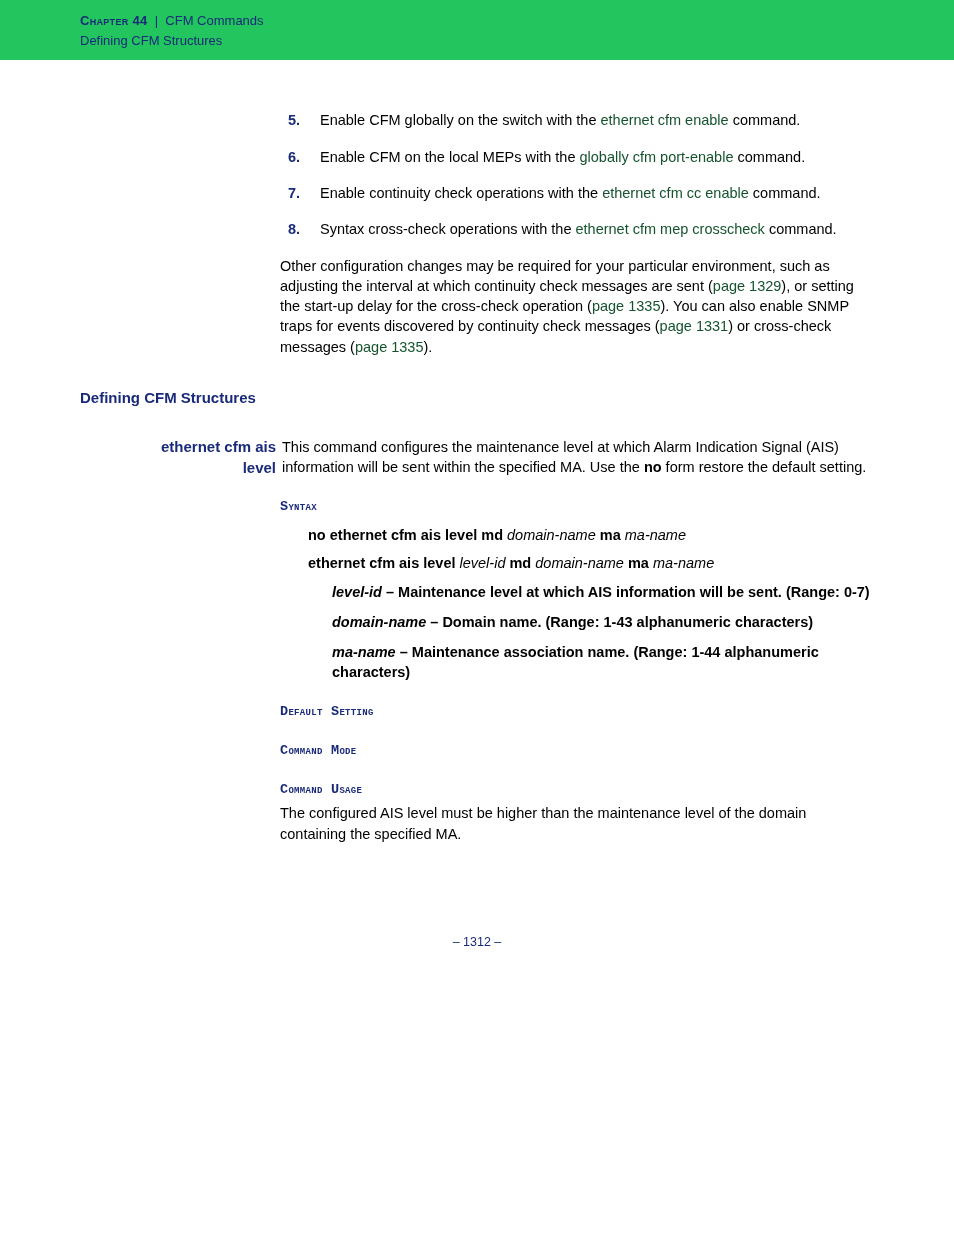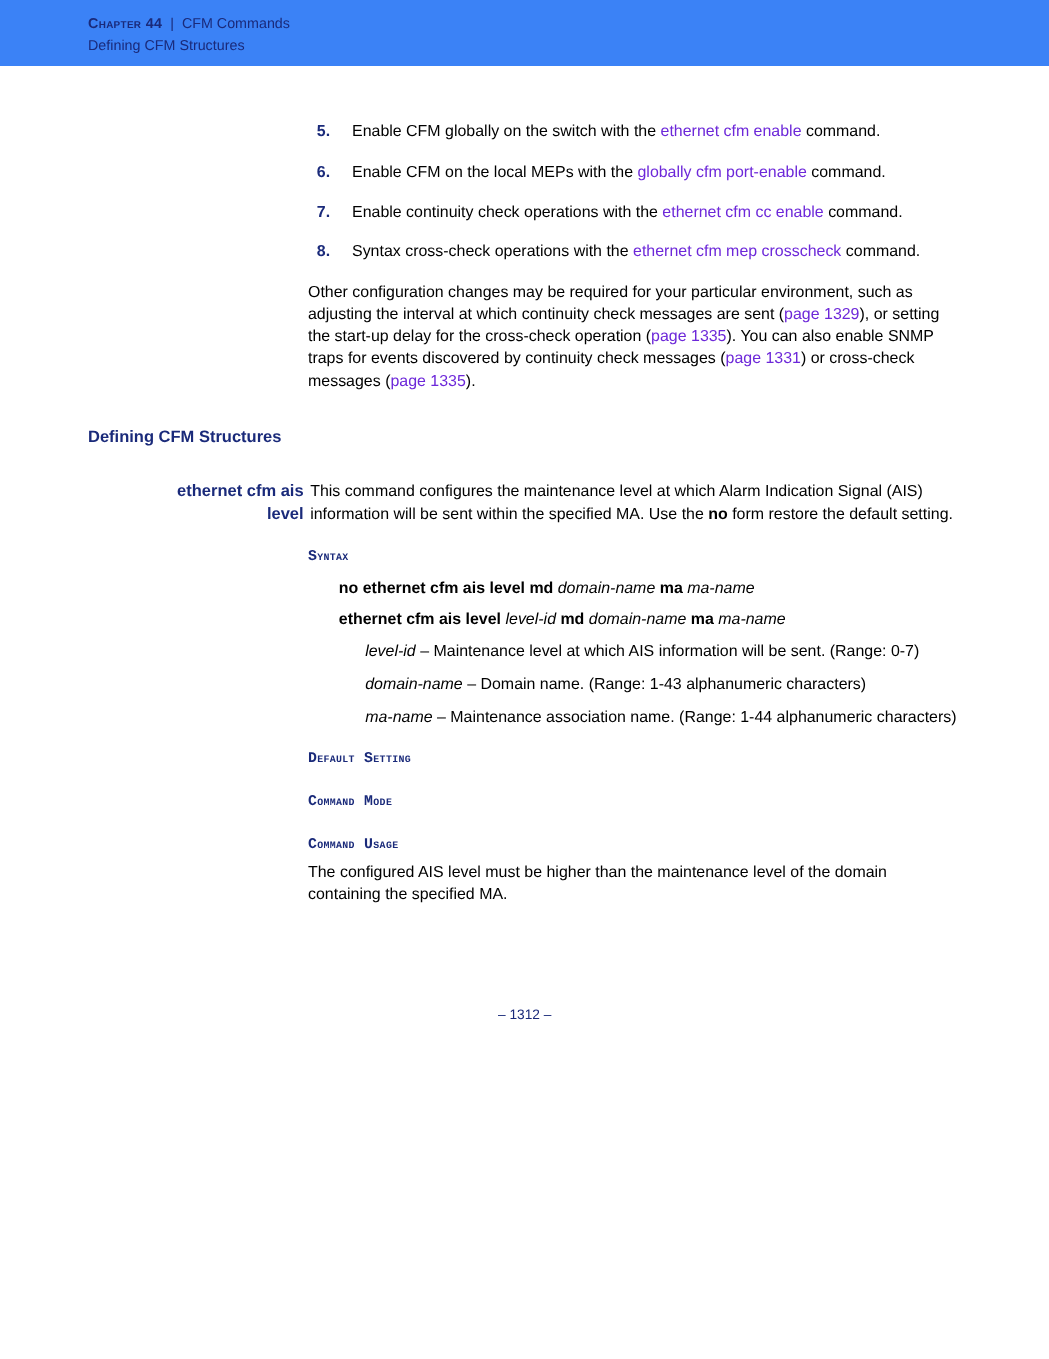--- a/index.html
+++ b/index.html
@@ -6,21 +6,21 @@
     margin: 0;
     padding: 0;
     background: #fff;
     font-family: Verdana, Geneva, sans-serif;
     font-size: 14.5px;
     line-height: 1.4;
     color: #000;
     width: 954px;
   }
   .header-band {
-    background: #3b82f6;
+    background: #22c55e;
     padding: 12px 0 10px 0;
   }
   .header-inner {
     padding-left: 80px;
     font-size: 13px;
   }
   .chapter-line {
     color: #1a2a7a;
   }
   .chapter-strong {
@@ -47,35 +47,35 @@
     margin-bottom: 16px;
   }
   ol.steps li .num {
     position: absolute;
     left: -12px;
     top: 0;
     font-weight: bold;
     color: #1a2a7a;
   }
   a.xref {
-    color: #6d28d9;
+    color: #14532d;
     text-decoration: none;
   }
   .para {
     margin: 12px 0 16px 200px;
   }
   .section-title {
     color: #1a2a7a;
     font-weight: bold;
     font-size: 15px;
     margin: 30px 0 28px 0;
   }
   .cmd-row {
     display: flex;
-    align-items: flex-end;
+    align-items: center;
     margin-bottom: 16px;
   }
   .cmd-label {
     width: 196px;
     padding-right: 6px;
     text-align: right;
     color: #1a2a7a;
     font-weight: bold;
     font-size: 15px;
     line-height: 1.4;
@@ -94,20 +94,21 @@
     font-family: Liberation Mono, monospace;
   }
   .syntax-block {
     margin: 8px 0 0 228px;
   }
   .syntax-line {
     margin-bottom: 8px;
   }
   .param-block {
     margin: 6px 0 0 24px;
+    font-weight: bold;
   }
   .param {
     margin-bottom: 10px;
   }
   .body-after {
     margin: 0 0 0 200px;
   }
   .footer {
     text-align: center;
     color: #1a2a7a;

